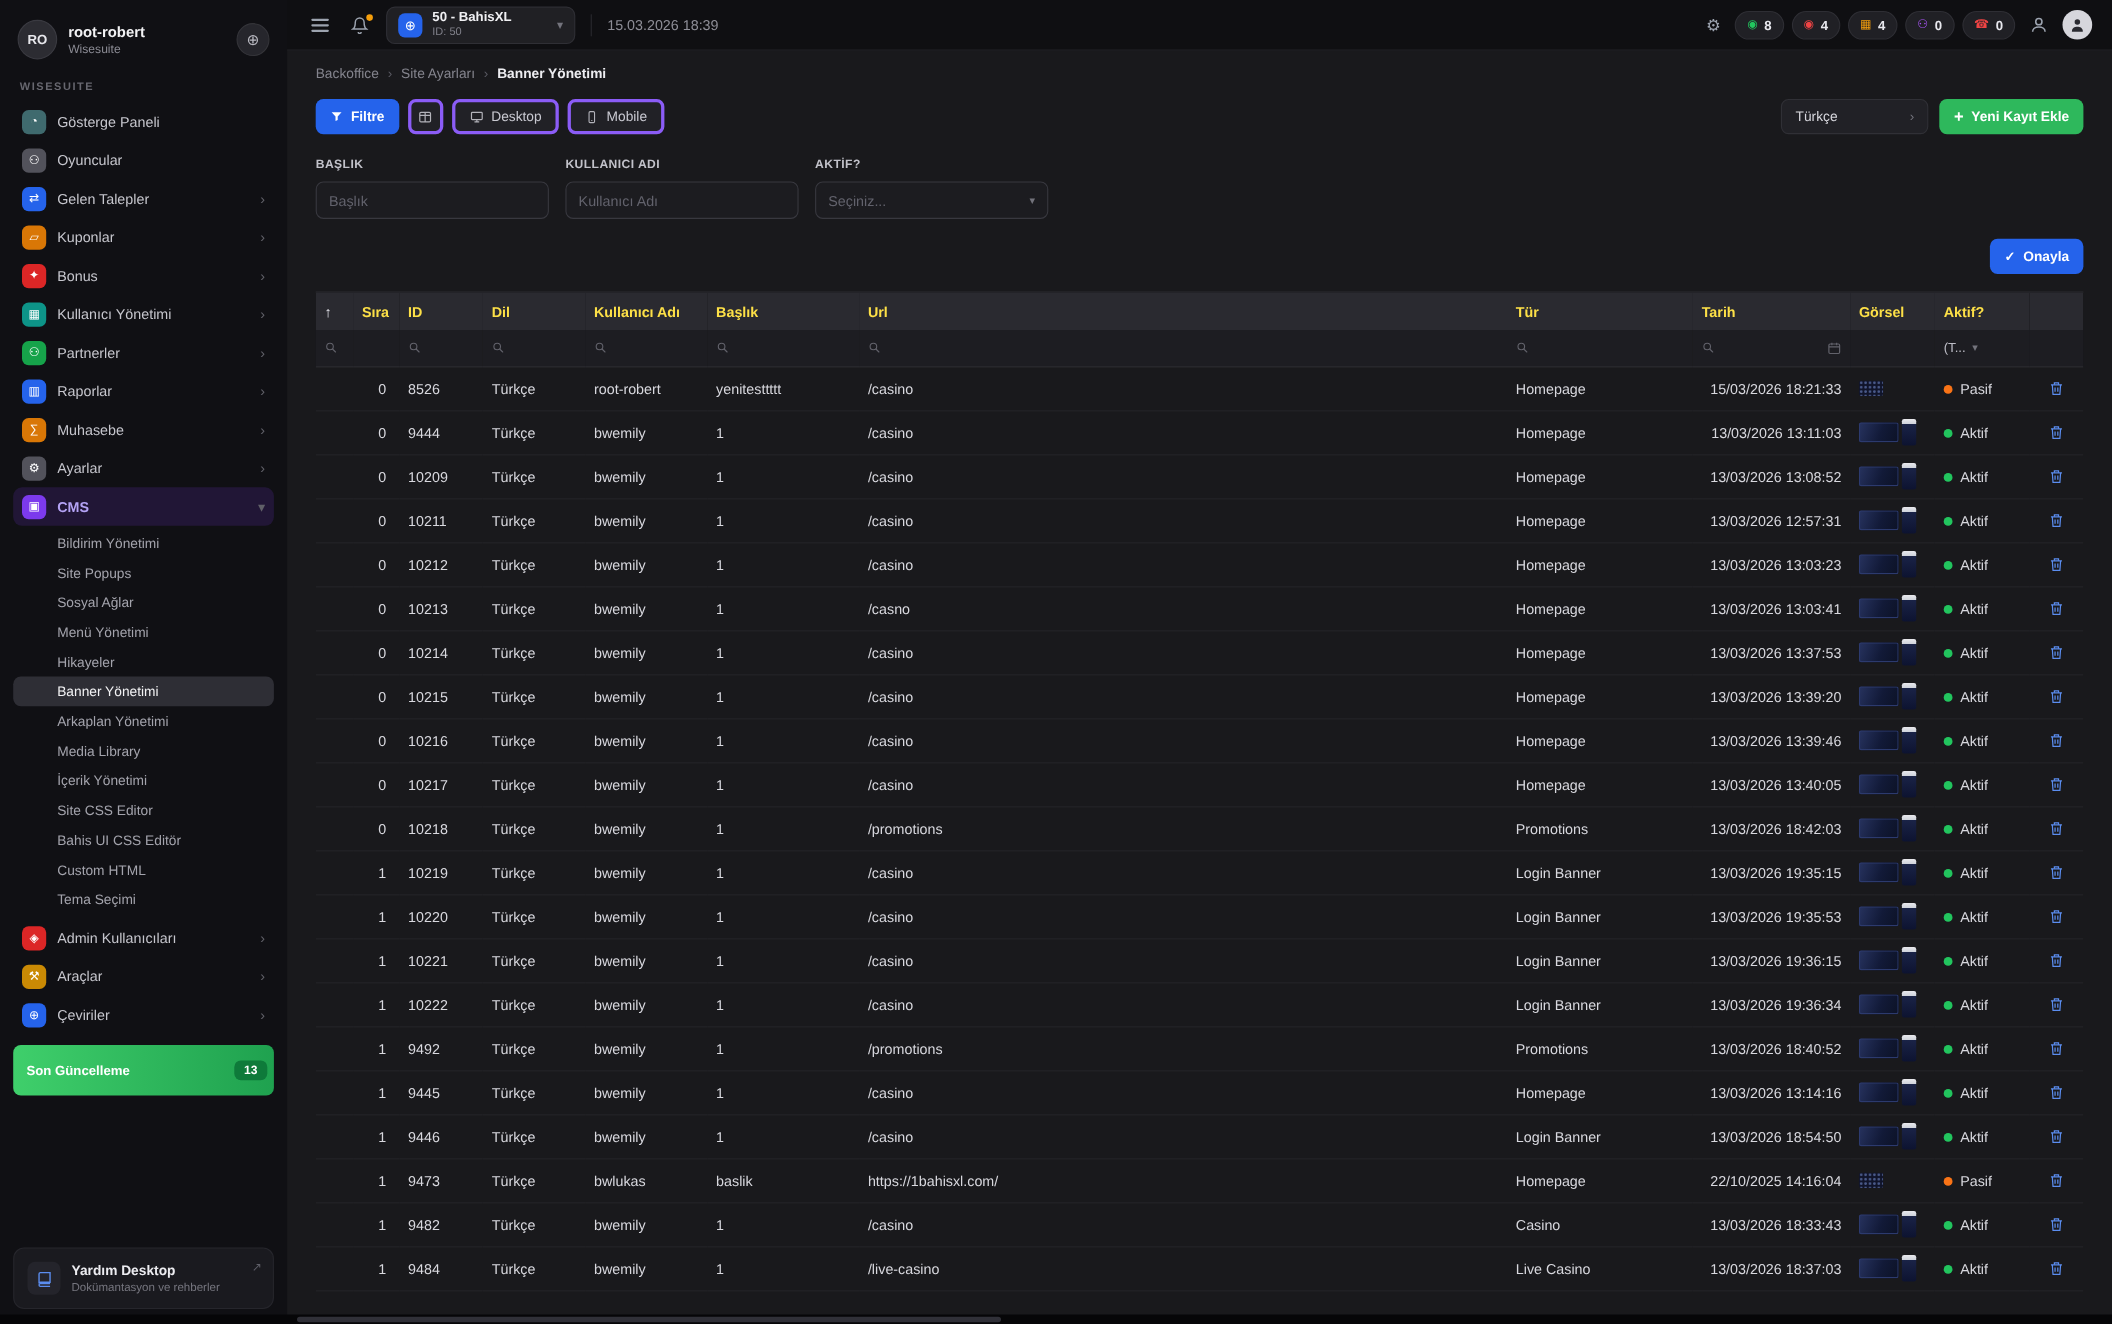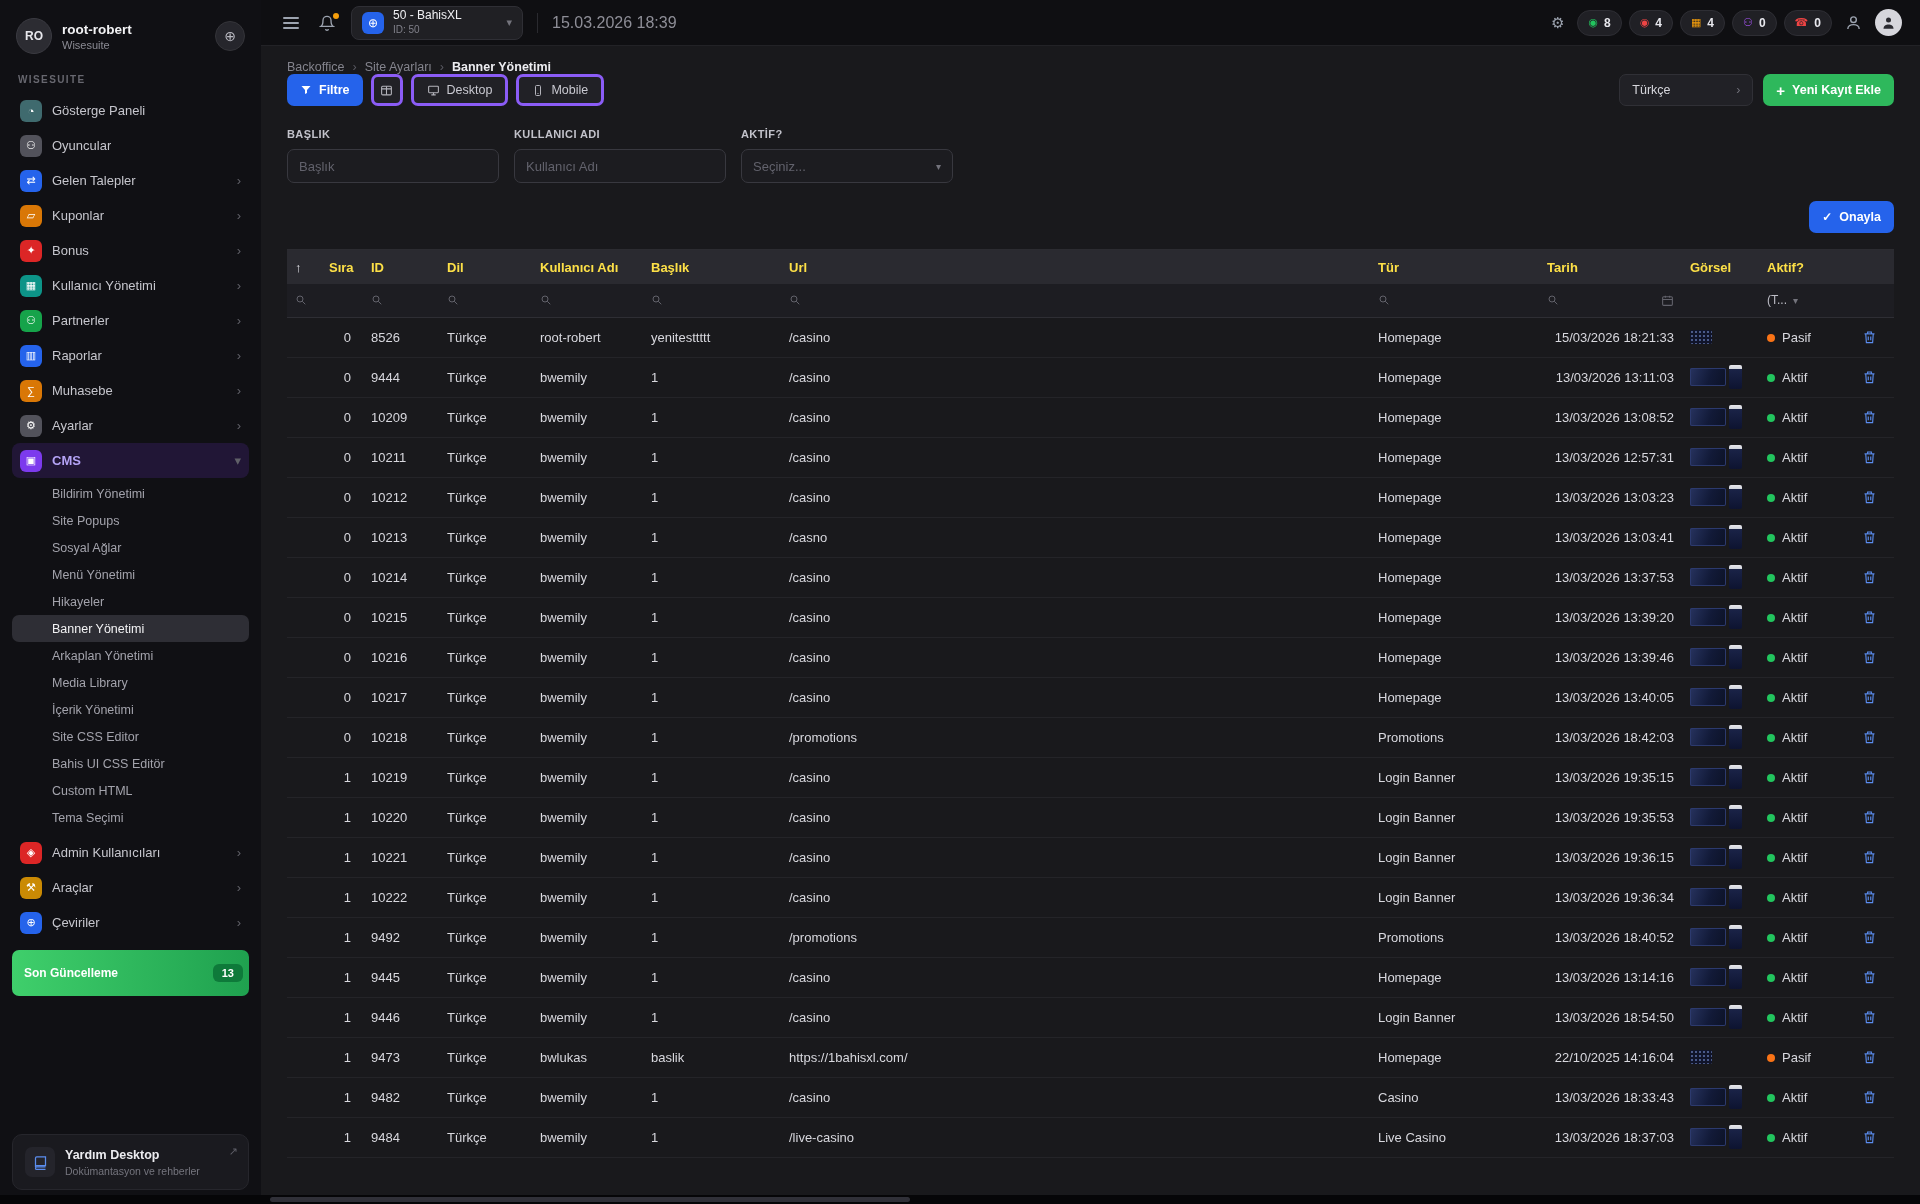--- a/index.html
+++ b/index.html
@@ -33,38 +33,38 @@
 
   
   .main{flex:1;min-width:0;display:flex;flex-direction:column;background:#19191c}
   .topbar{height:46px;flex:none;background:#0f0f12;border-bottom:1px solid #222226;display:flex;align-items:center;gap:14px;padding:0 18px}
   .hamburger{display:flex;flex-direction:column;gap:3px;background:none;border:none;cursor:pointer;padding:4px}
   .hamburger span{width:16px;height:2px;background:#9ca3af;border-radius:1px}
   .icon-btn{background:none;border:none;color:#9ca3af;cursor:pointer;font-size:15px;display:flex;align-items:center;position:relative;padding:2px}
   .bell-dot{position:absolute;top:0;right:-2px;width:6px;height:6px;border-radius:50%;background:#f59e0b}
   .site-select{display:flex;align-items:center;gap:9px;background:#202024;border:1px solid #2f2f35;border-radius:8px;height:34px;padding:0 10px;min-width:172px;cursor:pointer}
   .site-ico{width:22px;height:22px;border-radius:6px;background:#2563eb;color:#fff;display:flex;align-items:center;justify-content:center;font-size:12px;flex:none}
-  .site-name{font-size:12px;color:#f0f0f3;font-weight:400;display:block;line-height:1.15}
+  .site-name{font-size:12px;color:#f0f0f3;font-weight:700;display:block;line-height:1.15}
   .site-id{font-size:10px;color:#80808a;display:block;line-height:1.15;margin-top:1px}
   .site-chev{margin-left:auto;color:#73737c;font-size:11px}
-  .datetime{font-size:16px;color:#8e8e97;padding-left:14px;border-left:1px solid #2a2a2f;height:20px;display:flex;align-items:center}
+  .datetime{font-size:13px;color:#8e8e97;padding-left:14px;border-left:1px solid #2a2a2f;height:20px;display:flex;align-items:center}
   .topbar-right{margin-left:auto;display:flex;align-items:center;gap:11px}
   .badges{display:flex;gap:7px}
   .tb-badge{display:flex;align-items:center;gap:6px;background:#202025;border:1px solid #2e2e34;border-radius:14px;height:26px;padding:0 10px;cursor:pointer}
   .tb-badge-ico{font-size:11px;line-height:1}
   .tb-badge-count{font-size:12px;color:#e8e8ee;font-weight:700}
   .avatar-btn{width:27px;height:27px;border-radius:50%;background:#d6d6dc;display:flex;align-items:center;justify-content:center;cursor:pointer}
 
   
   .content{flex:1;padding:14px 26px 0;min-height:0;display:flex;flex-direction:column}
   .breadcrumb{display:flex;gap:8px;align-items:center;font-size:12.5px;color:#84848d}
   .bc-item{cursor:pointer}
   .bc-active{color:#ededf1;font-weight:700;cursor:default}
   .bc-sep{color:#5a5a63}
-  .toolbar{display:flex;gap:8px;}
+  .toolbar{display:flex;gap:8px;margin-top:16px}
   .btn{display:inline-flex;align-items:center;gap:7px;border:none;border-radius:7px;height:32px;padding:0 13px;font-size:12.5px;cursor:pointer;font-family:inherit}
   .btn-blue{background:#2563eb;color:#fff;font-weight:600}
   .btn-dark{background:#212126;color:#c9c9d1;border:3px solid #8b5cf6}
   .btn-sq{width:32px;padding:0;justify-content:center}
   .toolbar-right{margin-left:auto;display:flex;gap:10px;align-items:center}
   .lang-select{display:flex;align-items:center;justify-content:space-between;background:#212126;border:1px solid #303036;border-radius:7px;height:32px;padding:0 12px;width:134px;font-size:12.5px;color:#d6d6dc;cursor:pointer}
   .lang-select .chev{color:#73737c}
   .btn-green{background:#2eb85c;color:#fff;font-weight:700}
   .btn-green .plus{font-size:15px;font-weight:700;line-height:1}
   .filters{display:flex;gap:15px;margin-top:22px}

